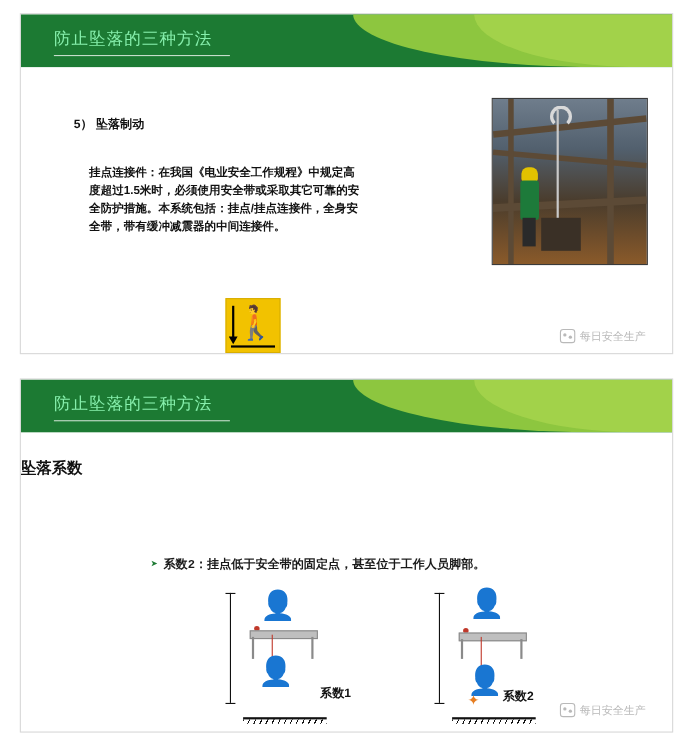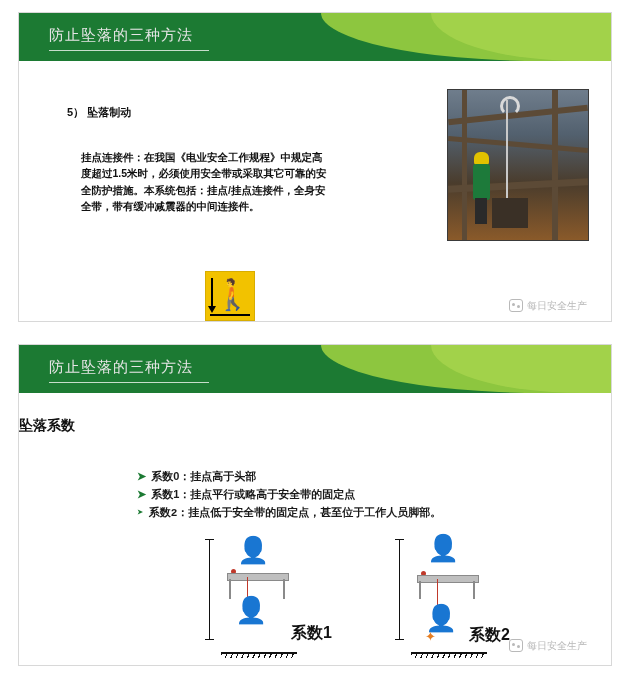--- a/index.html
+++ b/index.html
@@ -54,21 +54,21 @@
     background: #a6d44c;
     border-bottom-left-radius: 100% 200%;
     transform: translateX(120px);
     opacity: .85;
   }
   .slide-title {
     position: absolute;
     left: 30px;
     top: 13px;
     font-size: 15px;
-    color: #e5e5e5;
+    color: #86efac;
     letter-spacing: 1px;
     z-index: 3;
   }
   .title-underline {
     position: absolute;
     left: 30px;
     top: 37px;
     width: 160px;
     height: 1px;
     background: rgba(255,255,255,.75);
@@ -298,26 +298,26 @@
     position: absolute; width: 5px; height: 5px; border-radius: 50%; background: #c0392b;
   }
   .dia .lanyard {
     position: absolute; width: 1px; background: #c0392b;
   }
   .dia .sparks {
     position: absolute; font-size: 13px; color: #e67e22;
   }
   .dia-label {
     position: absolute;
-    font-size: 16px;
+    font-size: 11px;
     font-weight: bold;
     color: #111111;
   }
   .lbl-left  { left: 272px; top: 230px; }
-  .lbl-right { left: 438px; top: 232px; margin-left: 12px; }
+  .lbl-right { left: 438px; top: 232px; }
 </style>
 </head>
 <body>
 
 <div id="page">
 
   <div class="slide slide-1">
 
     <div class="slide-header">
       <div class="swoosh"></div>
@@ -368,26 +368,20 @@
       <div class="swoosh2"></div>
       <div class="slide-title">防止坠落的三种方法</div>
       <div class="title-underline"></div>
     </div>
 
     <div class="s2-body">
 
       <div class="s2-heading">坠落系数</div>
 
 
-      <div class="bullet-lv2 bl2-a">
-        <span class="tri">➤</span><span>系数0：挂点高于头部</span>
-      </div>
-      <div class="bullet-lv2 bl2-b">
-        <span class="tri">➤</span><span>系数1：挂点平行或略高于安全带的固定点</span>
-      </div>
       <div class="bullet-lv2 bl2-c">
         <span class="tri">➤</span><span>系数2：挂点低于安全带的固定点，甚至位于工作人员脚部。</span>
       </div>
 
       <div class="diagram dia dia-left">
         <div class="vline"></div>
         <div class="vtick-top"></div>
         <div class="vtick-bot"></div>
         <div class="fig fig-dark" style="left:68px; top:4px;">👤</div>
         <div class="anchor-dot" style="left:62px; top:36px;"></div>

